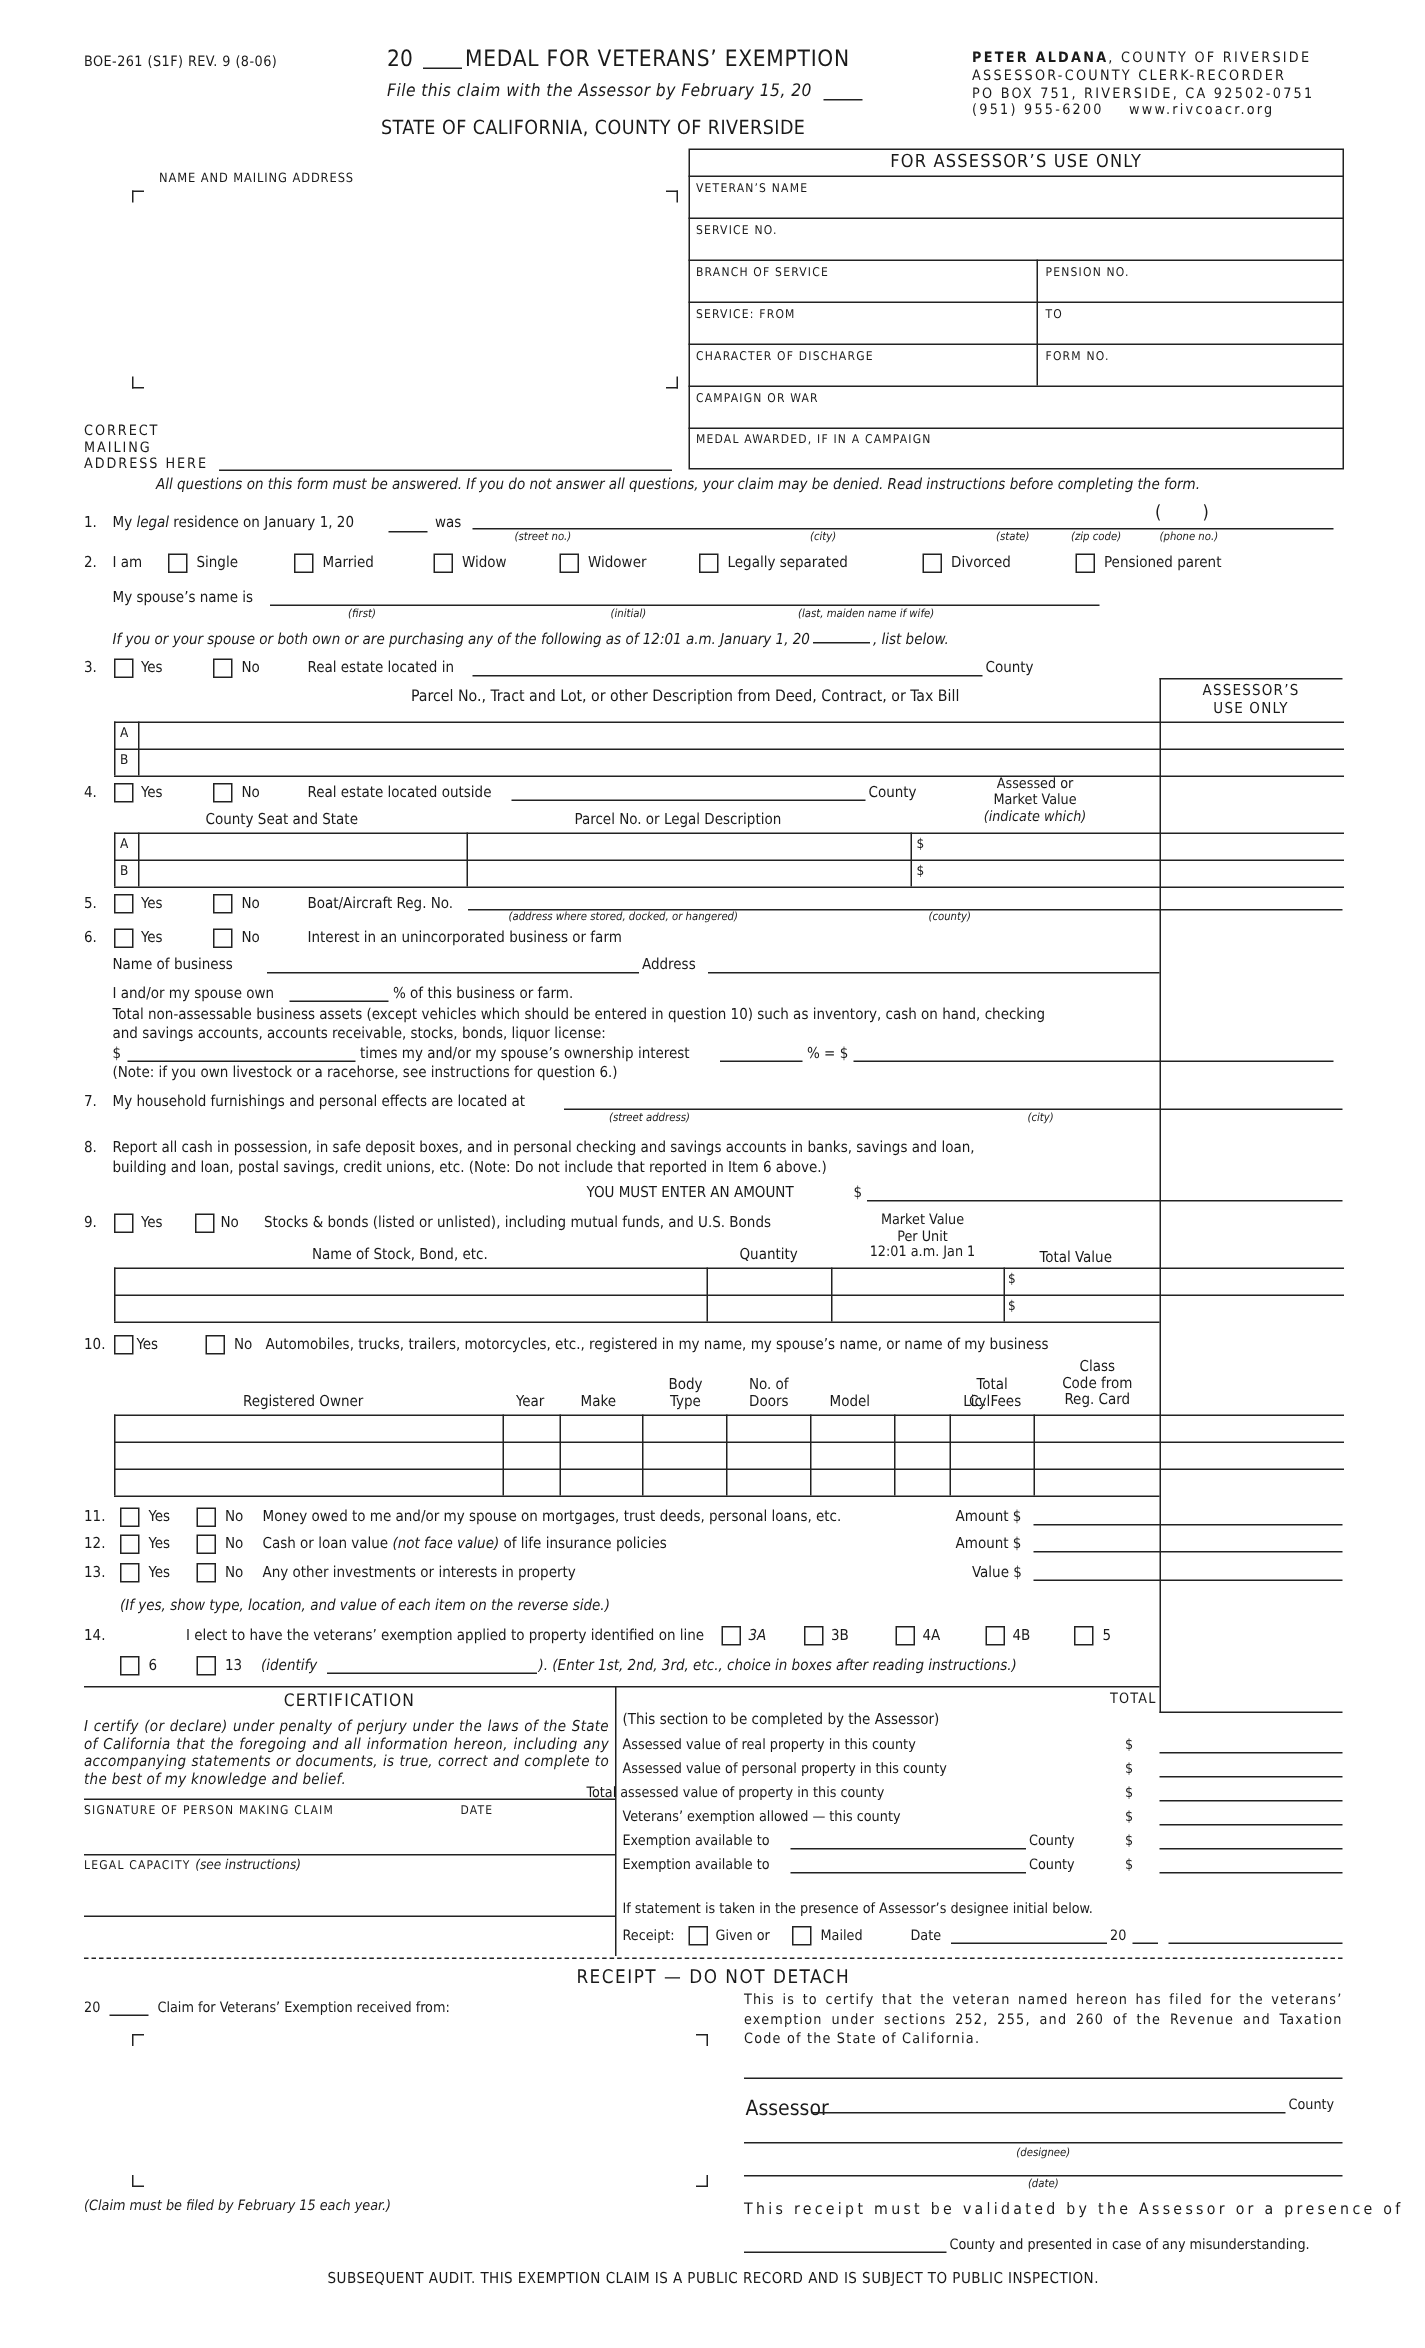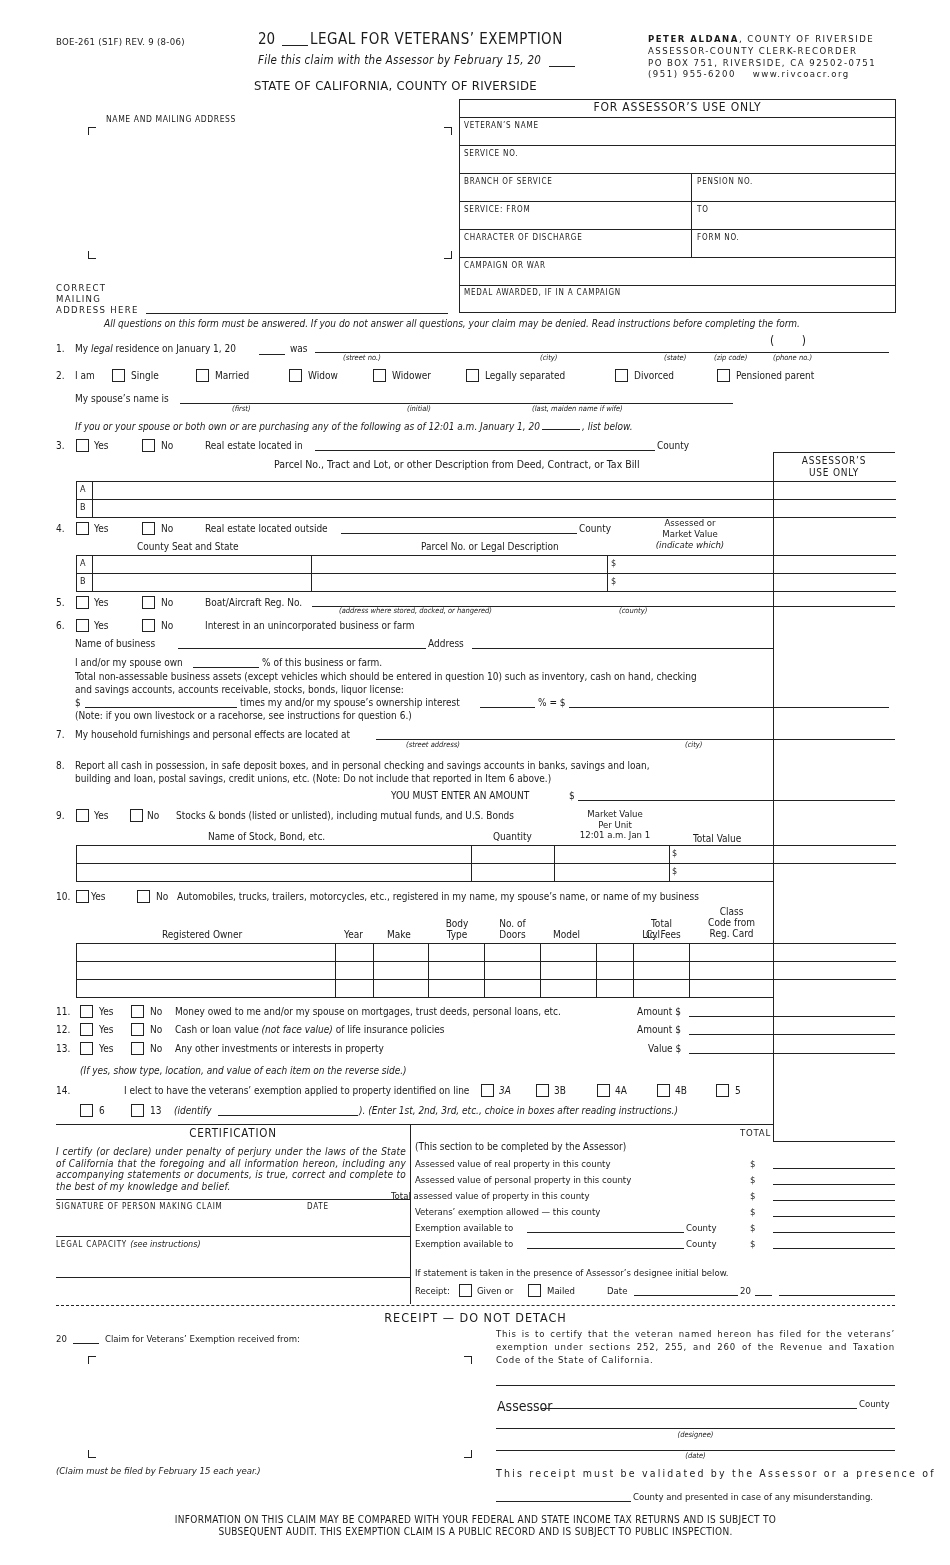--- a/index.html
+++ b/index.html
@@ -22,21 +22,21 @@
   .center { text-align: center; }
   .just { text-align: justify; white-space: normal; }
   .fill { position: absolute; cursor: text; }
 </style>
 </head>
 <body>
 
 <div class="abs" style="left:56px;top:36px;font-size:9.5px;letter-spacing:0.3px;">BOE-261 (S1F) REV. 9 (8-06)</div>
 <div class="abs" style="left:258px;top:30px;font-size:15px;">20</div>
 <div class="hline" style="left:282px;top:45px;width:26px;"></div>
-<div class="abs" style="left:310px;top:30px;font-size:15px;letter-spacing:0.5px;">LEGAL FOR VETERANS’ EXEMPTION</div>
+<div class="abs" style="left:310px;top:30px;font-size:15px;letter-spacing:0.5px;">MEDAL FOR VETERANS’ EXEMPTION</div>
 <div class="abs it" style="left:258px;top:53px;font-size:11.5px;letter-spacing:0.3px;">File this claim with the Assessor by February 15, 20</div>
 <div class="hline" style="left:549px;top:66px;width:26px;"></div>
 <div class="abs" style="left:254px;top:78px;font-size:13px;letter-spacing:0.3px;">STATE OF CALIFORNIA, COUNTY OF RIVERSIDE</div>
 
 <div class="abs" style="left:648px;top:33px;font-size:9.5px;letter-spacing:1.5px;line-height:11.8px;">
   <div><b>PETER ALDANA</b><span>, COUNTY OF RIVERSIDE</span></div>
   <div>ASSESSOR-COUNTY CLERK-RECORDER</div>
   <div>PO BOX 751, RIVERSIDE, CA 92502-0751</div>
   <div style="white-space:pre;">(951) 955-6200    www.rivcoacr.org</div>
 </div>
@@ -149,21 +149,21 @@
 <div class="abs" style="left:161px;top:523px;">No</div>
 <div class="abs" style="left:205px;top:523px;">Real estate located outside</div>
 <div class="hline" style="left:341px;top:533px;width:236px;"></div>
 <div class="abs" style="left:579px;top:523px;">County</div>
 <div class="abs center" style="left:640px;top:517px;width:100px;font-size:9.5px;line-height:11px;">
   <div>Assessed or</div>
   <div>Market Value</div>
   <div class="it">(indicate which)</div>
 </div>
 <div class="abs" style="left:137px;top:541px;">County Seat and State</div>
-<div class="abs" style="left:383px;top:541px;margin-left:38px;">Parcel No. or Legal Description</div>
+<div class="abs" style="left:383px;top:541px;">Parcel No. or Legal Description</div>
 
 <div class="hline" style="left:76px;top:555px;width:820px;"></div>
 <div class="hline" style="left:76px;top:573px;width:820px;"></div>
 <div class="hline" style="left:76px;top:591px;width:820px;"></div>
 <div class="vline" style="left:76px;top:555px;height:36px;"></div>
 <div class="vline" style="left:92px;top:555px;height:36px;"></div>
 <div class="vline" style="left:311px;top:555px;height:36px;"></div>
 <div class="vline" style="left:607px;top:555px;height:36px;"></div>
 <div class="abs" style="left:80px;top:558px;font-size:9px;">A</div>
 <div class="abs" style="left:80px;top:576px;font-size:9px;">B</div>
@@ -426,15 +426,14 @@
 <div class="abs" style="left:859px;top:1398px;font-size:9.5px;">County</div>
 <div class="hline" style="left:496px;top:1428px;width:399px;"></div>
 <div class="abs it xs center" style="left:496px;top:1430px;width:399px;">(designee)</div>
 <div class="hline" style="left:496px;top:1450px;width:399px;"></div>
 <div class="abs it xs center" style="left:496px;top:1451px;width:399px;">(date)</div>
 <div class="abs" style="left:496px;top:1467px;width:400px;font-size:10.5px;letter-spacing:2.2px;">This receipt must be validated by the Assessor or a presence of</div>
 <div class="hline" style="left:496px;top:1501px;width:135px;"></div>
 <div class="abs" style="left:633px;top:1491px;font-size:9.5px;">County and presented in case of any misunderstanding.</div>
 
 <div class="abs center" style="left:56px;top:1514px;width:839px;font-size:10px;line-height:12px;letter-spacing:0.3px;">
-  <div>INFORMATION ON THIS CLAIM MAY BE COMPARED WITH YOUR FEDERAL AND STATE INCOME TAX RETURNS AND IS SUBJECT TO</div>
   <div>SUBSEQUENT AUDIT. THIS EXEMPTION CLAIM IS A PUBLIC RECORD AND IS SUBJECT TO PUBLIC INSPECTION.</div>
 </div>
 
 </body></html>

